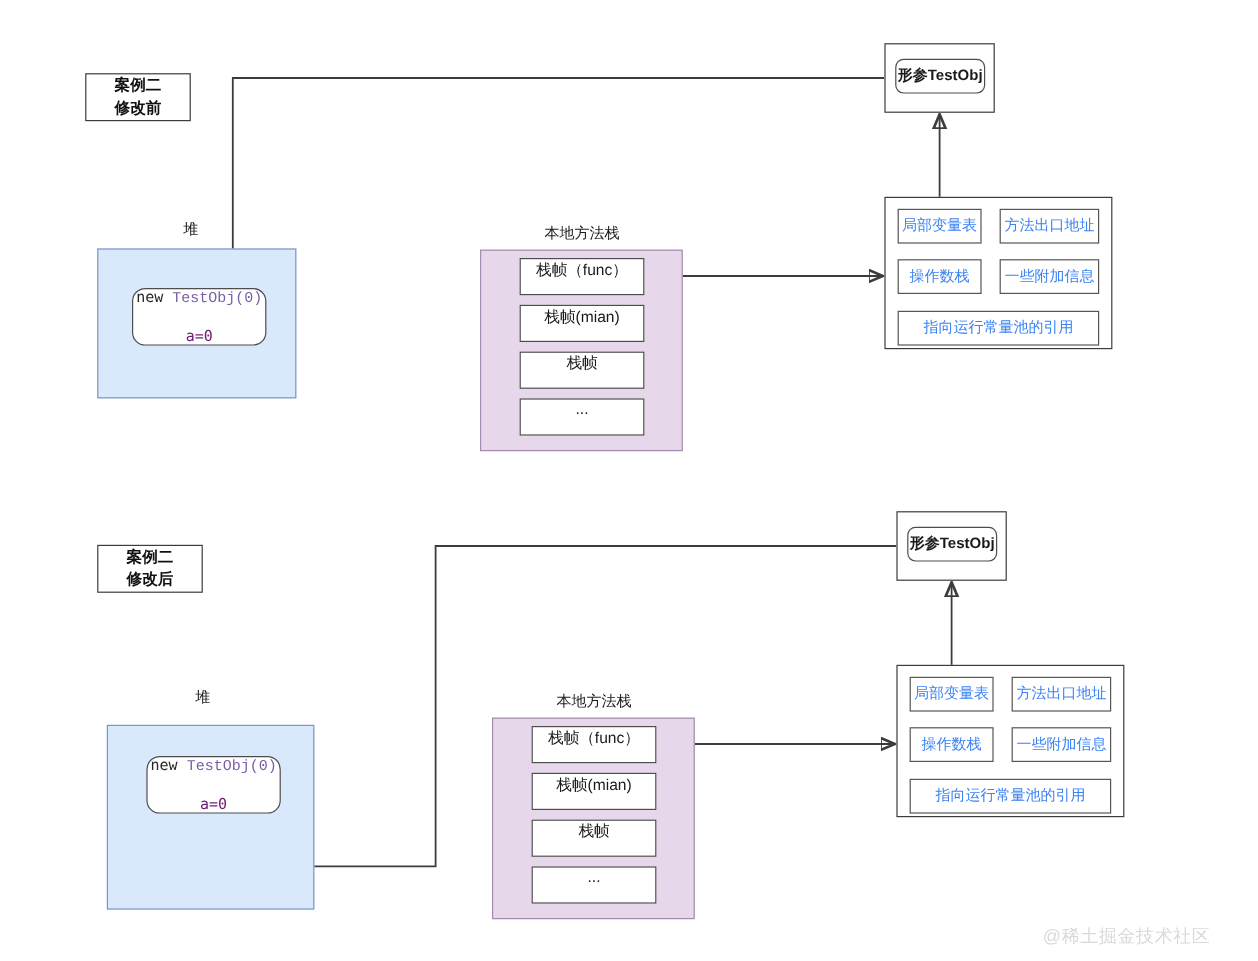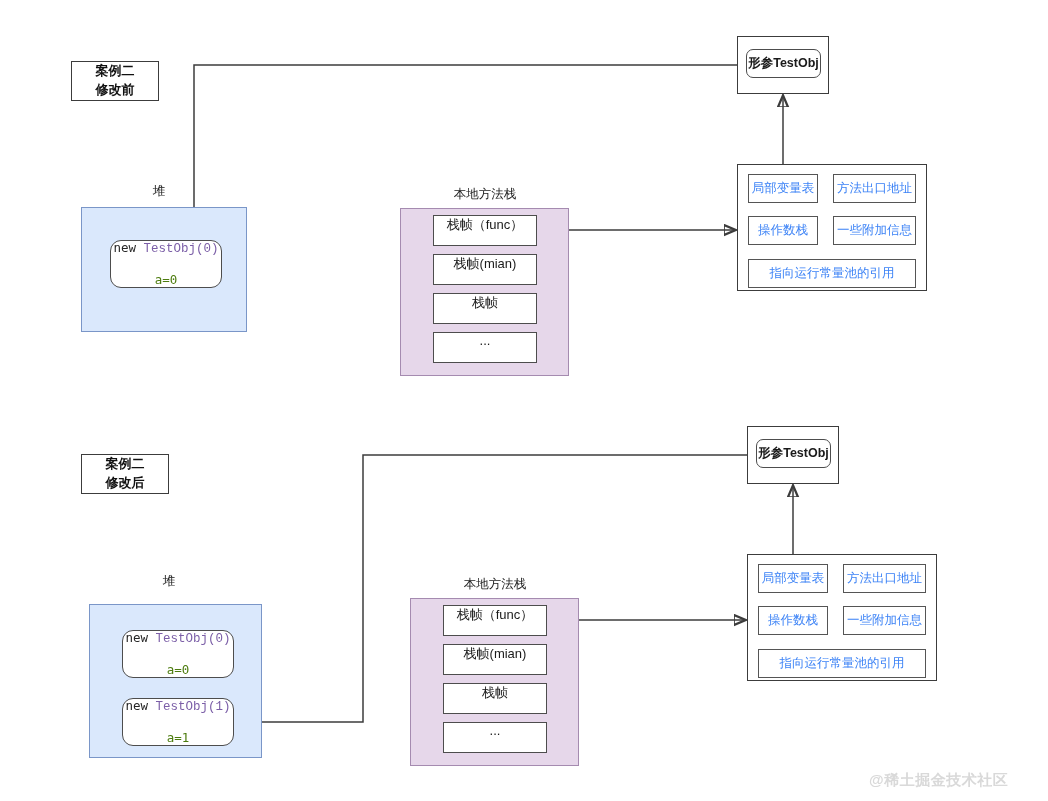--- a/index.html
+++ b/index.html
@@ -50,21 +50,21 @@
     flex-direction: column;
     align-items: center;
     justify-content: center;
     font-family: "DejaVu Sans Mono", "Liberation Mono", monospace;
     font-size: 12.5px;
     line-height: 1.5;
     color: #222222;
   }
   .kw-new { color: #262626; }
   .kw-type { color: #7b5ea7; font-family: Liberation Mono, monospace; }
-  .field-line { color: #4d7c0f; margin-top: 12px; }
+  .field-line { color: #701a75; margin-top: 12px; }
 
   
   .stack {
     background: #e6d7ea;
     border: 1.4px solid #a58bb0;
   }
   .frame-box {
     background: #ffffff;
     border: 1.5px solid #4d4d4d;
     display: flex;
@@ -116,21 +116,20 @@
     pointer-events: none;
   }
   .edges path, .edges line { fill: none; stroke: #3c3c3c; stroke-width: 1.5; }
 
   
   .watermark {
     font-size: 15px;
     color: #d9d9d9;
     white-space: nowrap;
     letter-spacing: 0.5px;
-    font-weight: bold;
   }
 </style>
 </head>
 <body>
 
 <div id="canvas">
 
   <svg class="edges" viewBox="0 0 1048 801">
     <defs>
       <marker id="arrow" markerWidth="9" markerHeight="9" refX="7.5" refY="4" orient="auto" markerUnits="strokeWidth">
@@ -210,27 +209,20 @@
 
   <div class="abs region-title" style="left:136px; top:573px; width:66px;">堆</div>
   <div class="abs heap" style="left:89px; top:604px; width:173px; height:154px;"></div>
   <div class="abs obj-box" style="left:122px; top:630px; width:112px; height:48px;">
     <div>
       <span class="kw-new">new</span>
       <span class="kw-type">TestObj(0)</span>
     </div>
     <div class="field-line">a=0</div>
   </div>
-  <div class="abs obj-box" style="left:122px; top:698px; width:112px; height:48px;">
-    <div>
-      <span class="kw-new">new</span>
-      <span class="kw-type">TestObj(1)</span>
-    </div>
-    <div class="field-line">a=1</div>
-  </div>
 
   <div class="abs region-title" style="left:430px; top:576px; width:130px;">本地方法栈</div>
   <div class="abs stack" style="left:410px; top:598px; width:169px; height:168px;"></div>
   <div class="abs frame-box" style="left:443px; top:605px; width:104px; height:31px;">
     <span>栈帧（func）</span>
   </div>
   <div class="abs frame-box" style="left:443px; top:644px; width:104px; height:31px;">
     <span>栈帧(mian)</span>
   </div>
   <div class="abs frame-box" style="left:443px; top:683px; width:104px; height:31px;">

